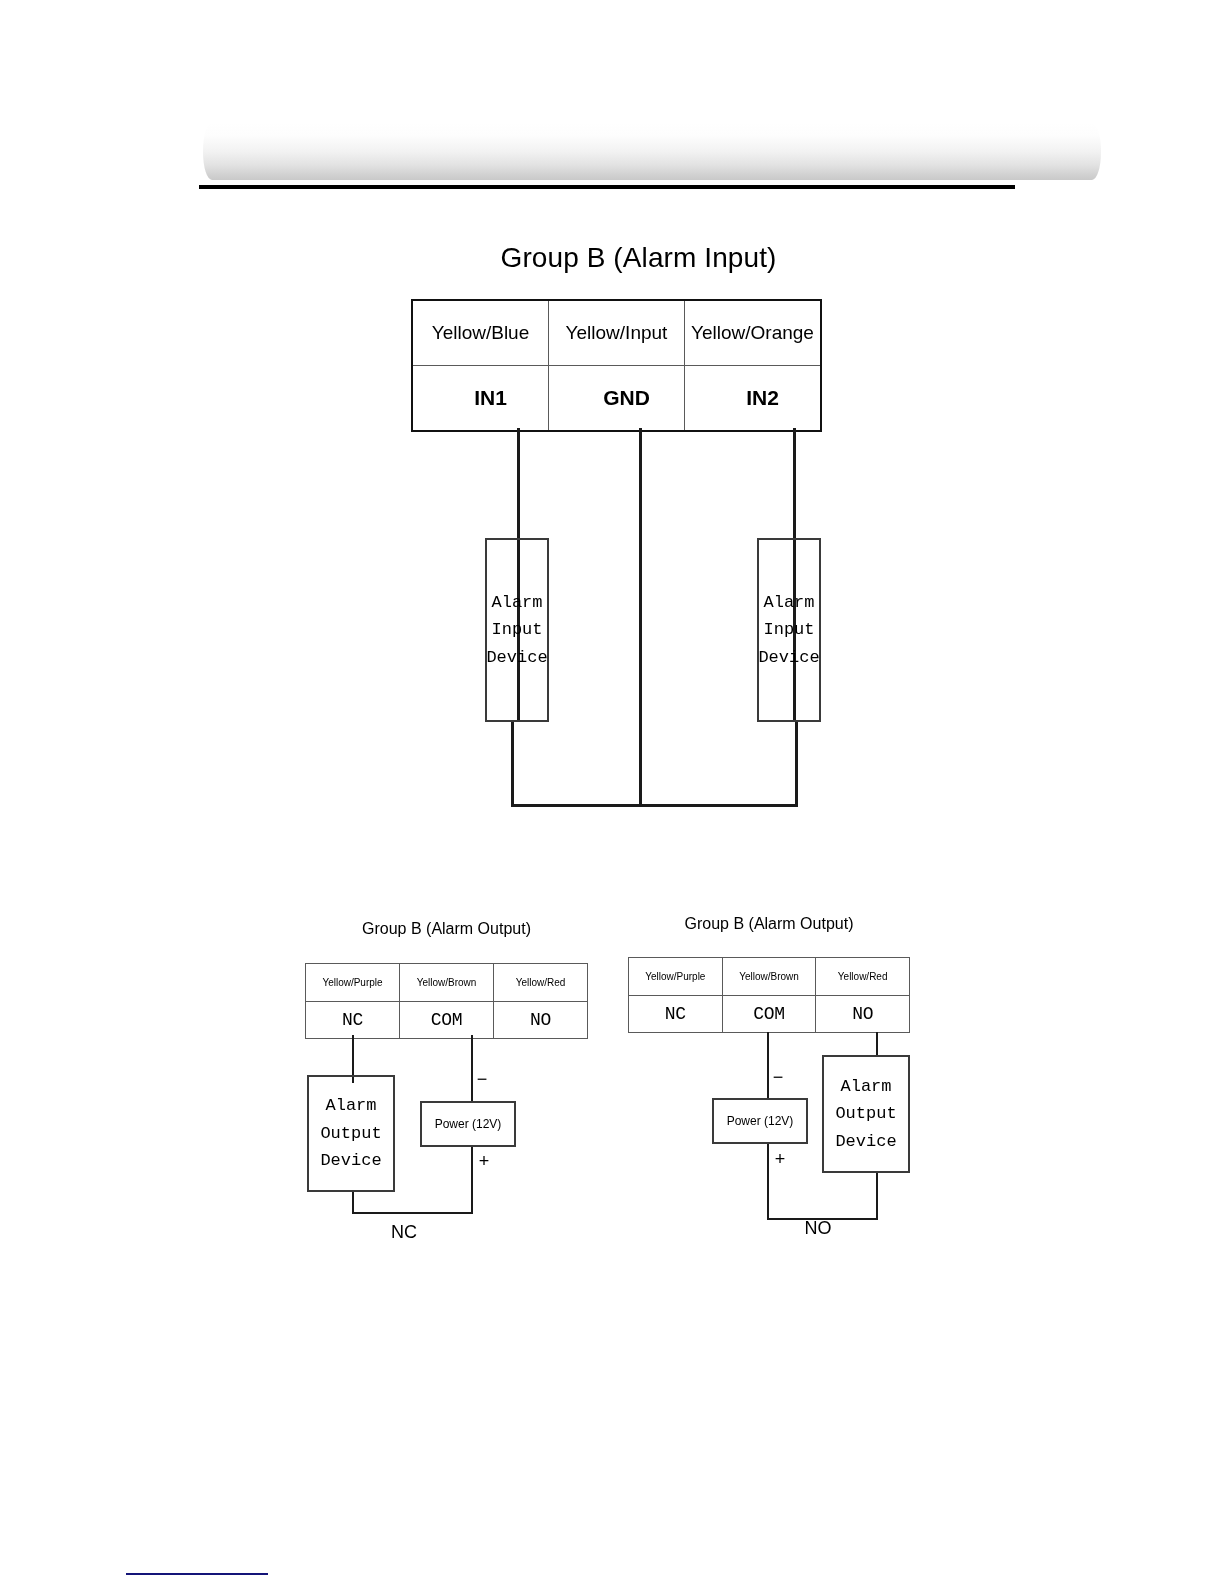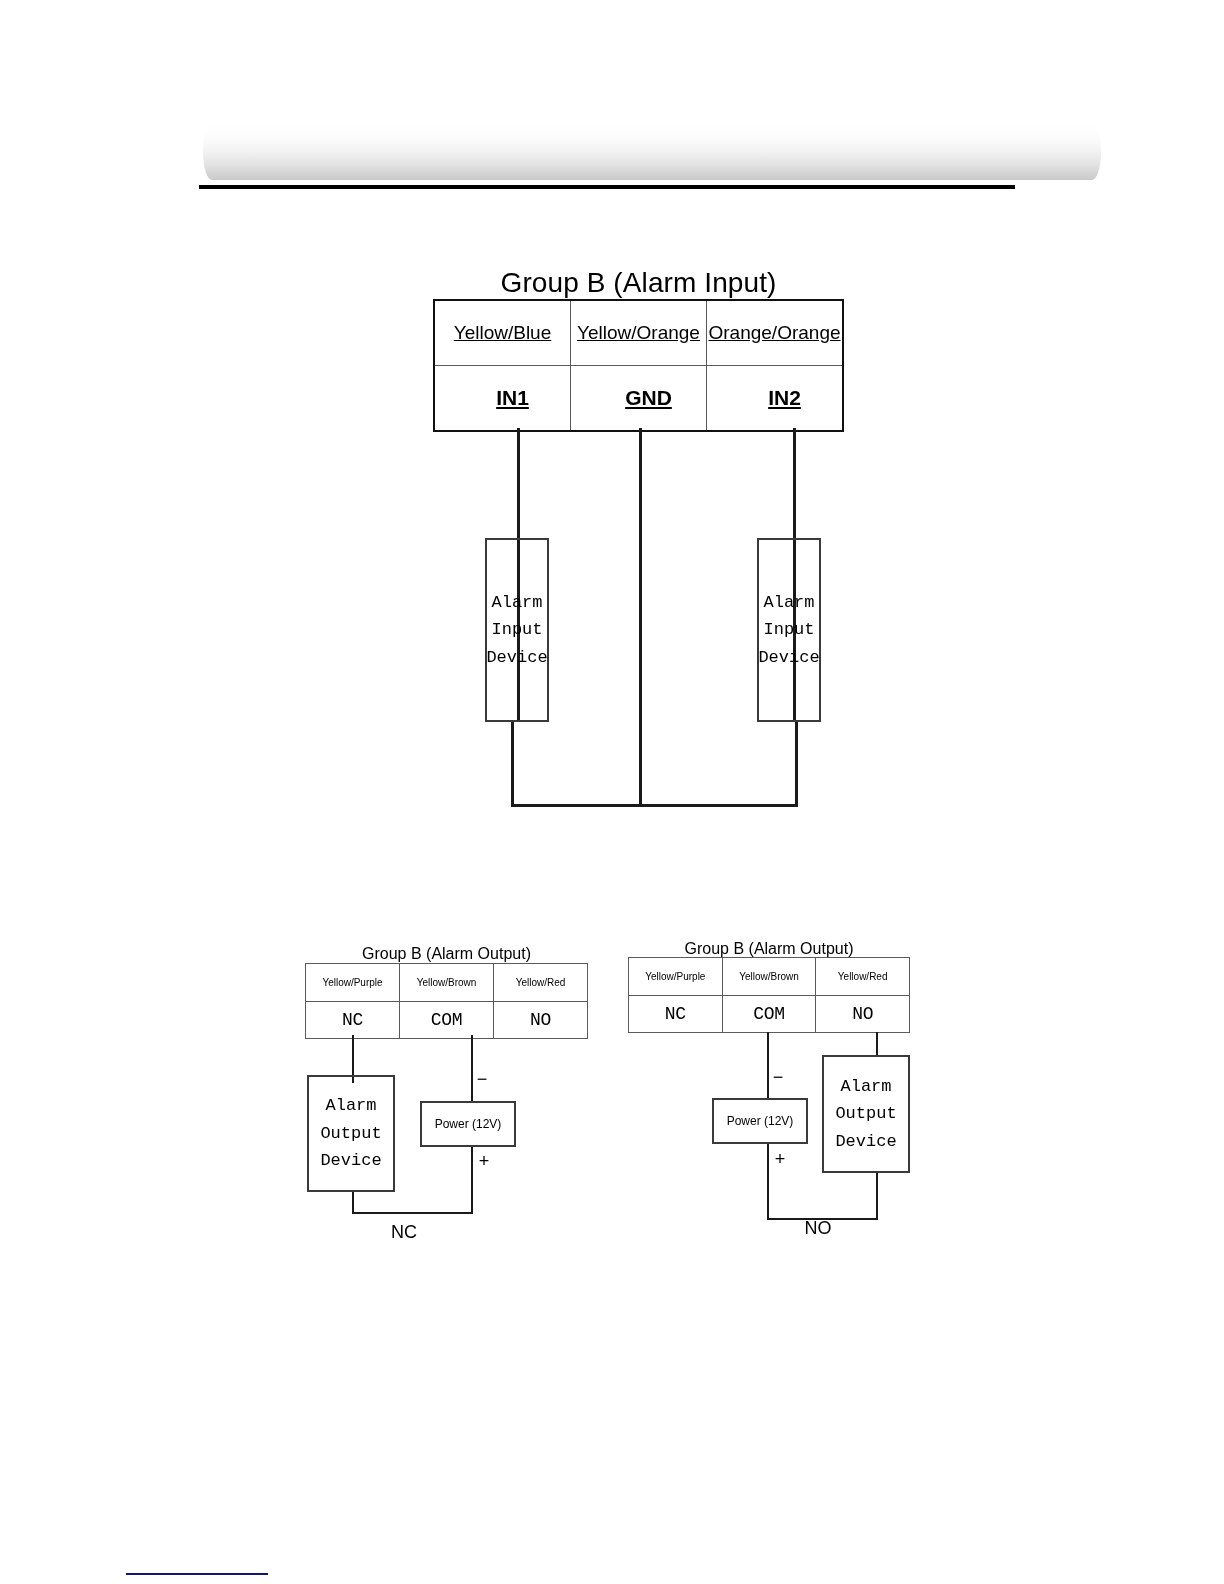--- a/index.html
+++ b/index.html
@@ -73,21 +73,20 @@
     font-size: 17px;
     white-space: nowrap;
     font-family: Liberation Mono, monospace;
   }
 
   
   .diagram-title {
     position: absolute;
     text-align: center;
     white-space: nowrap;
-    margin-top: 25px;
   }
   .title-main {
     font-size: 28px;
     letter-spacing: 0.1px;
   }
   .title-sub {
     font-size: 16px;
   }
 
   
@@ -102,21 +101,21 @@
     text-align: center;
     vertical-align: middle;
     padding: 0;
   }
   .pin-table.outer-heavy {
     outline: 2px solid #111111;
     outline-offset: -1px;
   }
 
   
-  #input-table { left: 434px; top: 300px; width: 409px; text-decoration: underline; }
+  #input-table { left: 412px; top: 300px; width: 409px; }
   #input-table td.wirename { height: 64px; font-size: 19px; }
   #input-table td.pinname  { height: 64px; font-size: 21px; font-weight: bold; padding-left: 20px; }
 
   
   .out-table td.wirename {
     height: 37px;
     font-size: 10px;
   }
   .out-table td.pinname {
     height: 36px;
@@ -170,22 +169,22 @@
 
   <div class="header-bar"></div>
   <div class="header-rule"></div>
 
   <div class="diagram-title title-main" style="left:434px; top:242px; width:409px;">Group B (Alarm Input)</div>
 
   <table class="pin-table outer-heavy" id="input-table">
     <tbody>
         <tr>
       <td class="wirename">Yellow/Blue</td>
+      <td class="wirename">Yellow/Input</td>
       <td class="wirename">Yellow/Orange</td>
-      <td class="wirename">Orange/Orange</td>
     </tr>
     <tr>
       <td class="pinname">IN1</td>
       <td class="pinname">GND</td>
       <td class="pinname">IN2</td>
     </tr>
   </tbody>
     </table>
 
   <div class="wire wire-v" style="left:517px; top:428px; width:3px; height:292px;"></div>

